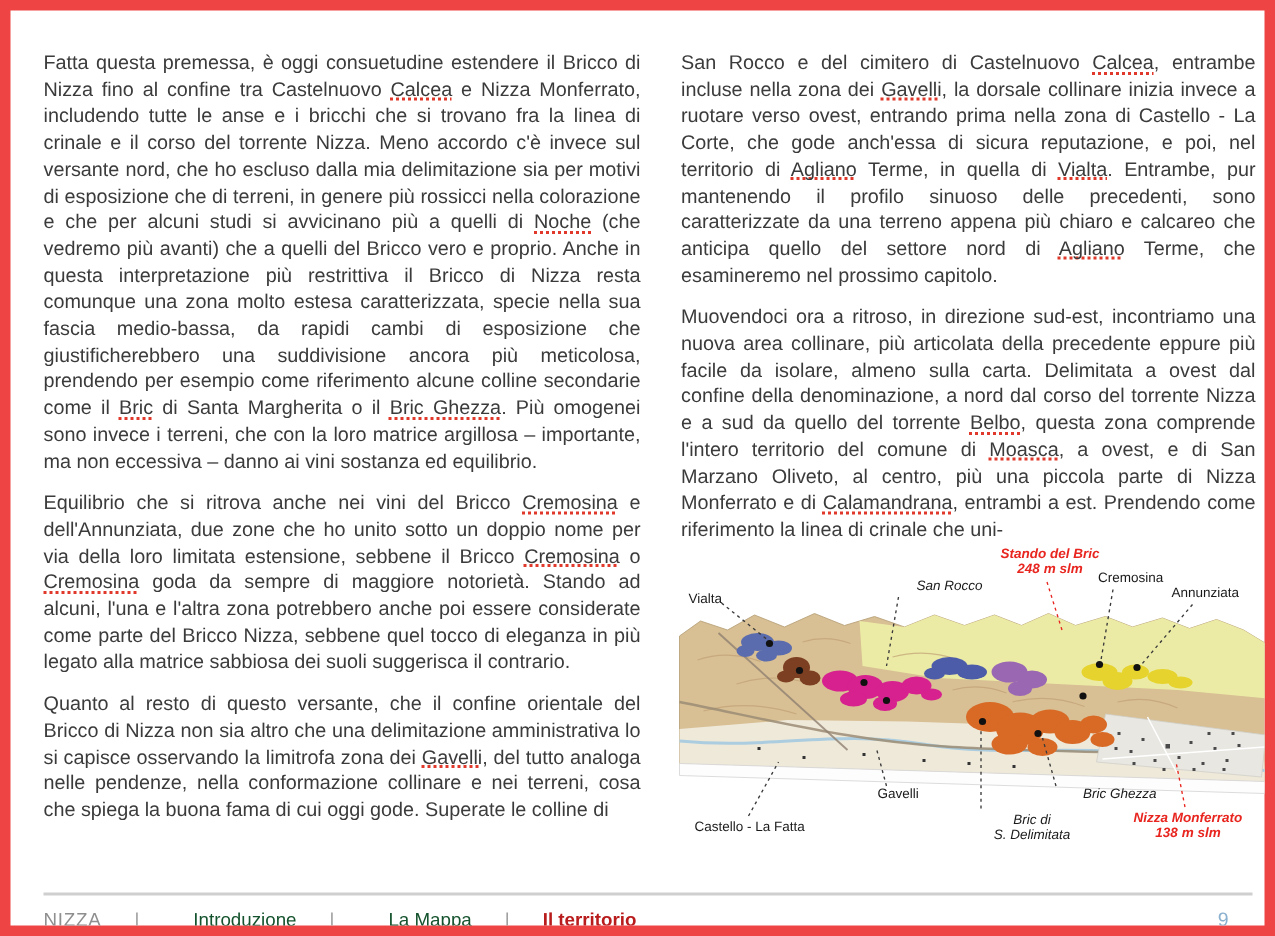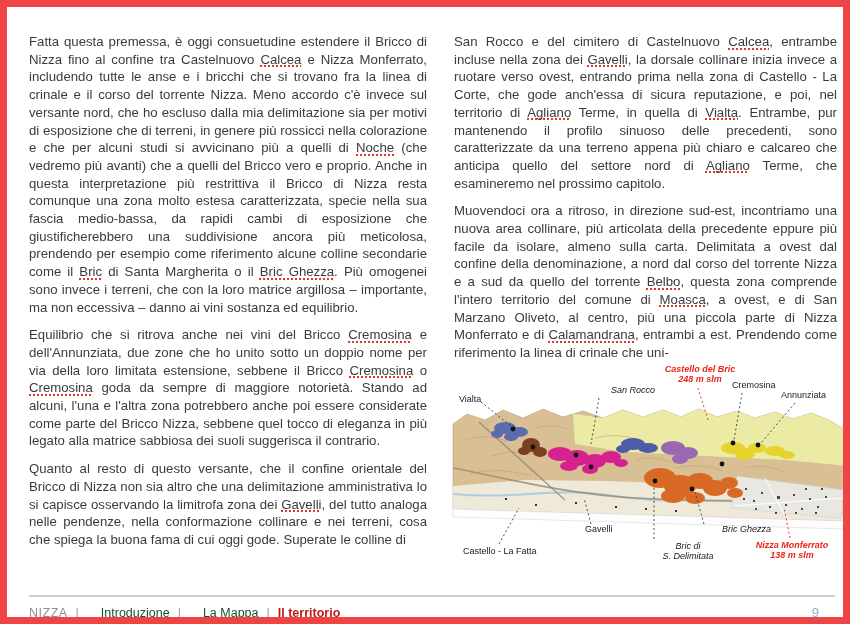--- a/index.html
+++ b/index.html
@@ -24,21 +24,21 @@
     position:absolute;left:12px;top:0;width:210px;text-align:center;
     font-size:8px;line-height:10px;color:#1d1d1d;letter-spacing:.2px;
   }
   .map-svg{position:absolute;left:0;top:0;}
   .mlabel{position:absolute;font-size:9px;line-height:10px;color:#1a1a1a;white-space:nowrap;}
   .mlabel.it{font-style:italic;margin-left:31px;}
   .mlabel.red{color:#e8251f;font-style:italic;font-weight:700;}
   .mlabel.center{text-align:center;white-space:normal;}
   
   .footer-rule{position:absolute;left:22px;top:588px;width:806px;height:2px;background:#cfcfcf;}
-  .footer{position:absolute;left:22px;top:599px;font-size:12.5px;line-height:15px;display:flex;gap:8px;align-items:center;}
+  .footer{position:absolute;left:22px;top:599px;font-size:12.5px;line-height:15px;display:flex;gap:22px;align-items:center;}
   .brand{color:#8f8f8f;letter-spacing:.5px;}
   .fsep{color:#9b9b9b;}
   .flink{color:#14532d;text-decoration:underline;text-underline-offset:2px;cursor:pointer;padding-left:14px;}
   .fcurrent{color:#b91c1c;font-weight:700;}
   .page-num{position:absolute;right:24px;top:598px;font-size:13px;color:#8ab0cf;}
 </style>
 </head>
 <body>
 
 <div class="page">
@@ -189,21 +189,21 @@
       </g>
       <g fill="none" stroke-width="0.9" stroke-dasharray="2,2.5" stroke="#e8251f">
         <path d="M253,40 L263,72"></path>
           <path d="M345,190 L339,160"></path>
       </g>
     </svg>
 
     <div class="mlabel" style="left:14px;top:46px">Vialta</div>
     <div class="mlabel it" style="left:135px;top:37px">San Rocco</div>
     <div class="mlabel red center" style="left:200px;top:16px;width:110px">
-      <div>Castello del Bric</div>
+      <div>Stando del Bric</div>
       <div>248 m slm</div>
     </div>
     <div class="mlabel" style="left:287px;top:32px">Cremosina</div>
     <div class="mlabel" style="left:336px;top:42px">Annunziata</div>
     <div class="mlabel" style="left:140px;top:176px">Gavelli</div>
     <div class="mlabel" style="left:18px;top:198px">Castello - La Fatta</div>
     <div class="mlabel it center" style="left:167px;top:193px;width:90px">
       <div>Bric di</div>
       <div>S. Delimitata</div>
     </div>

